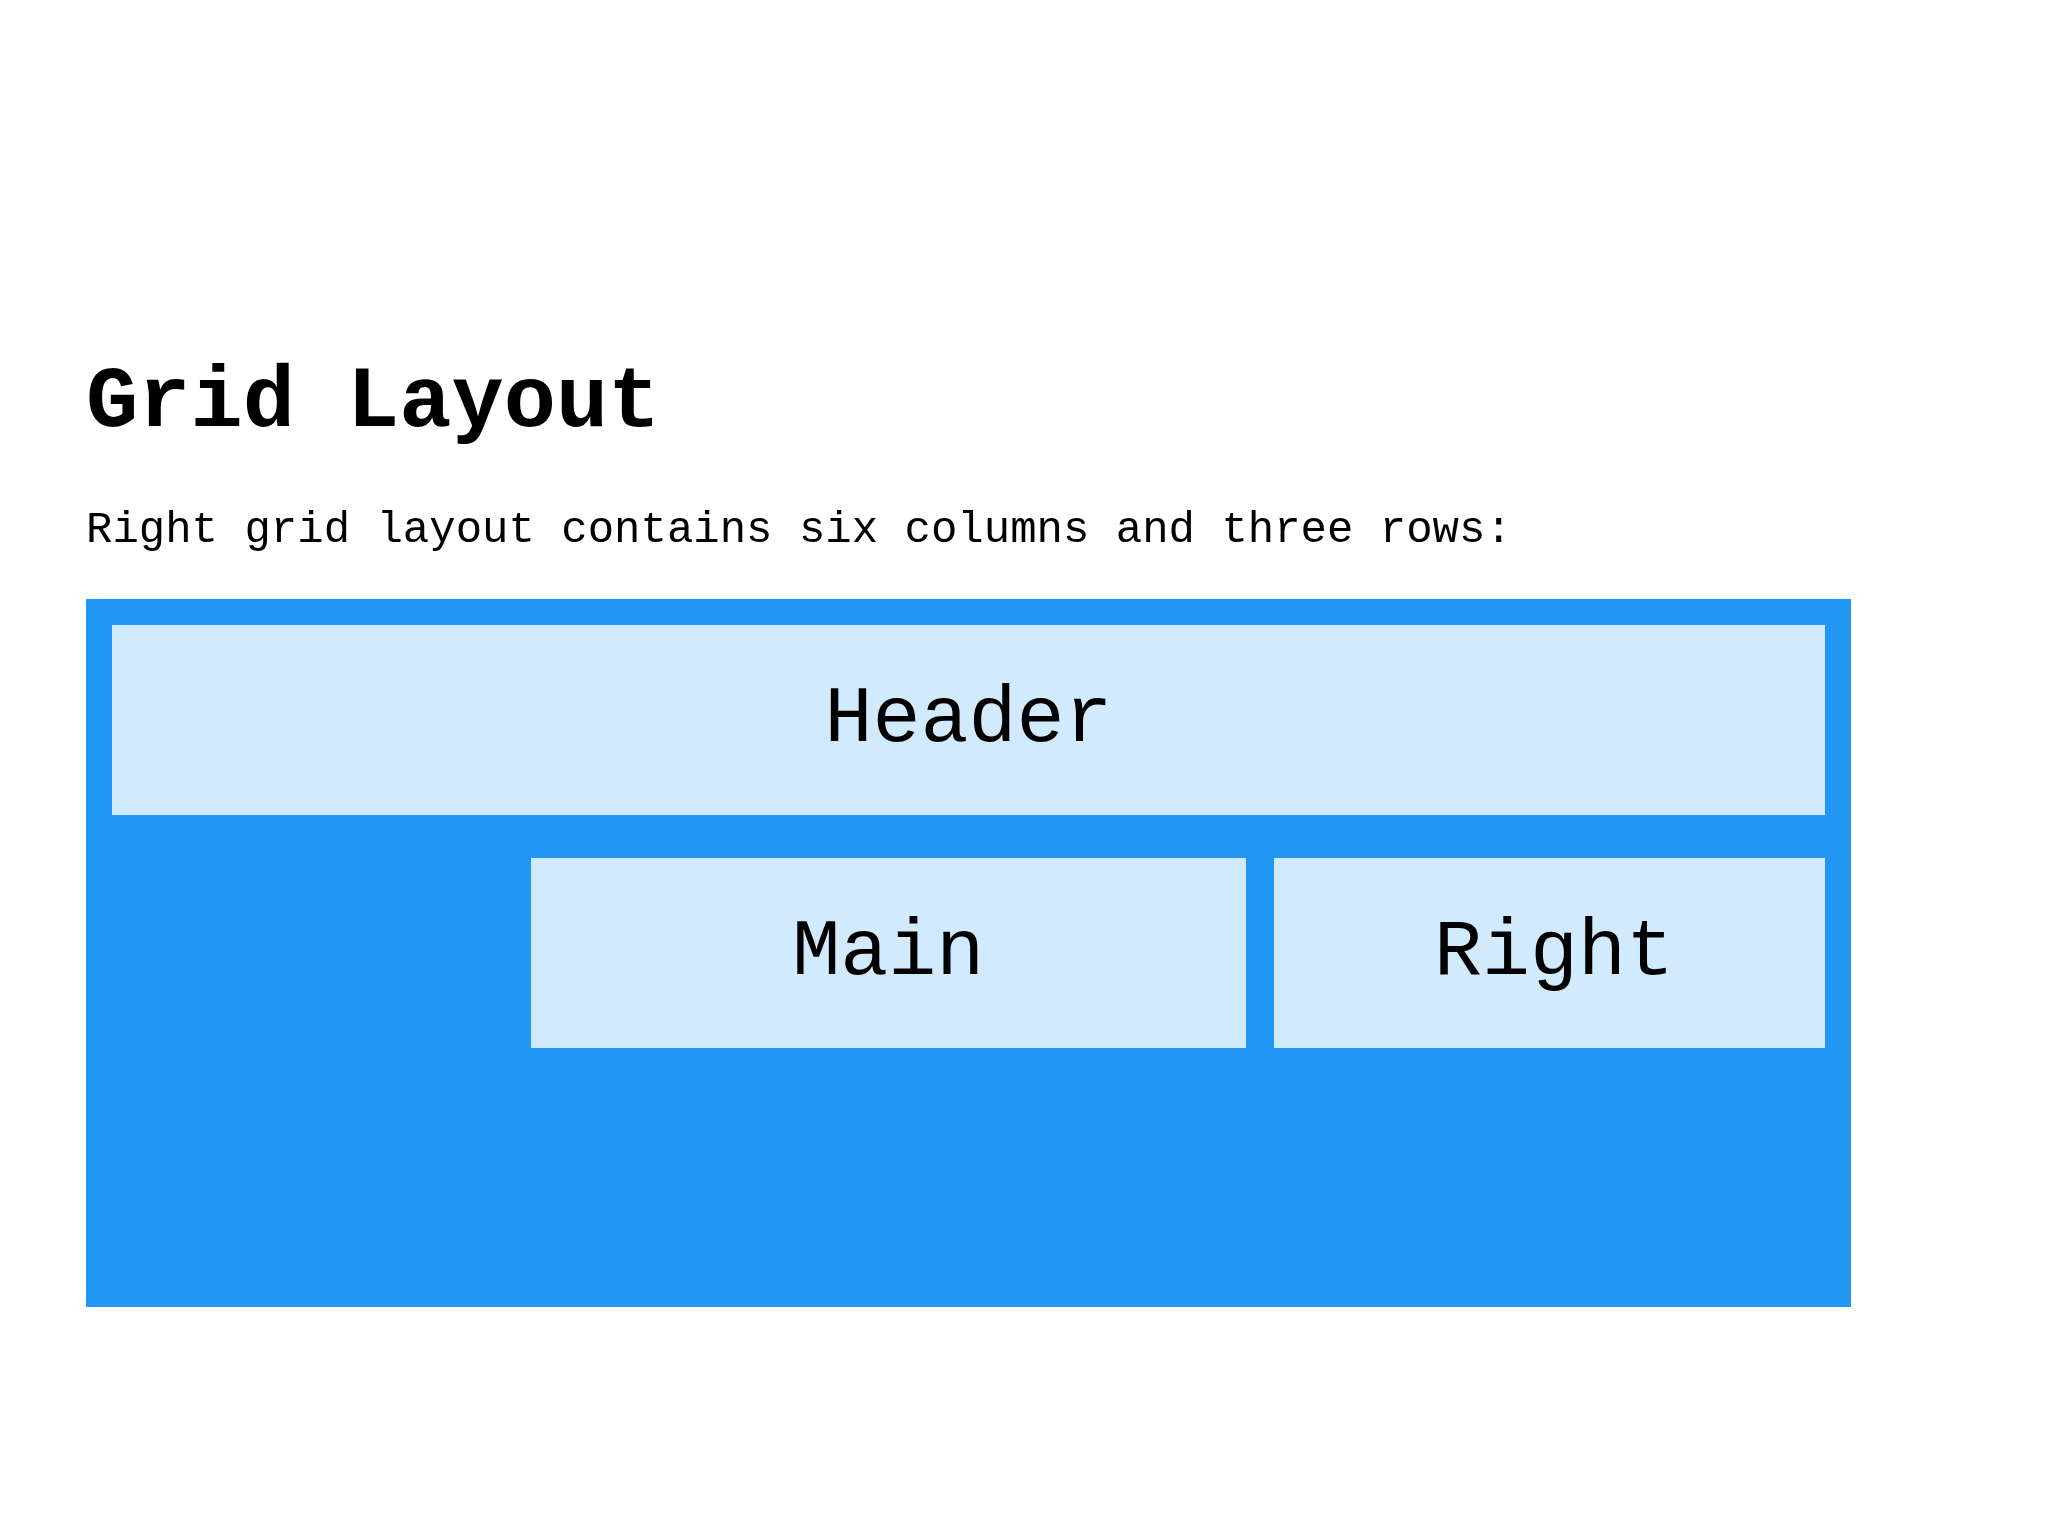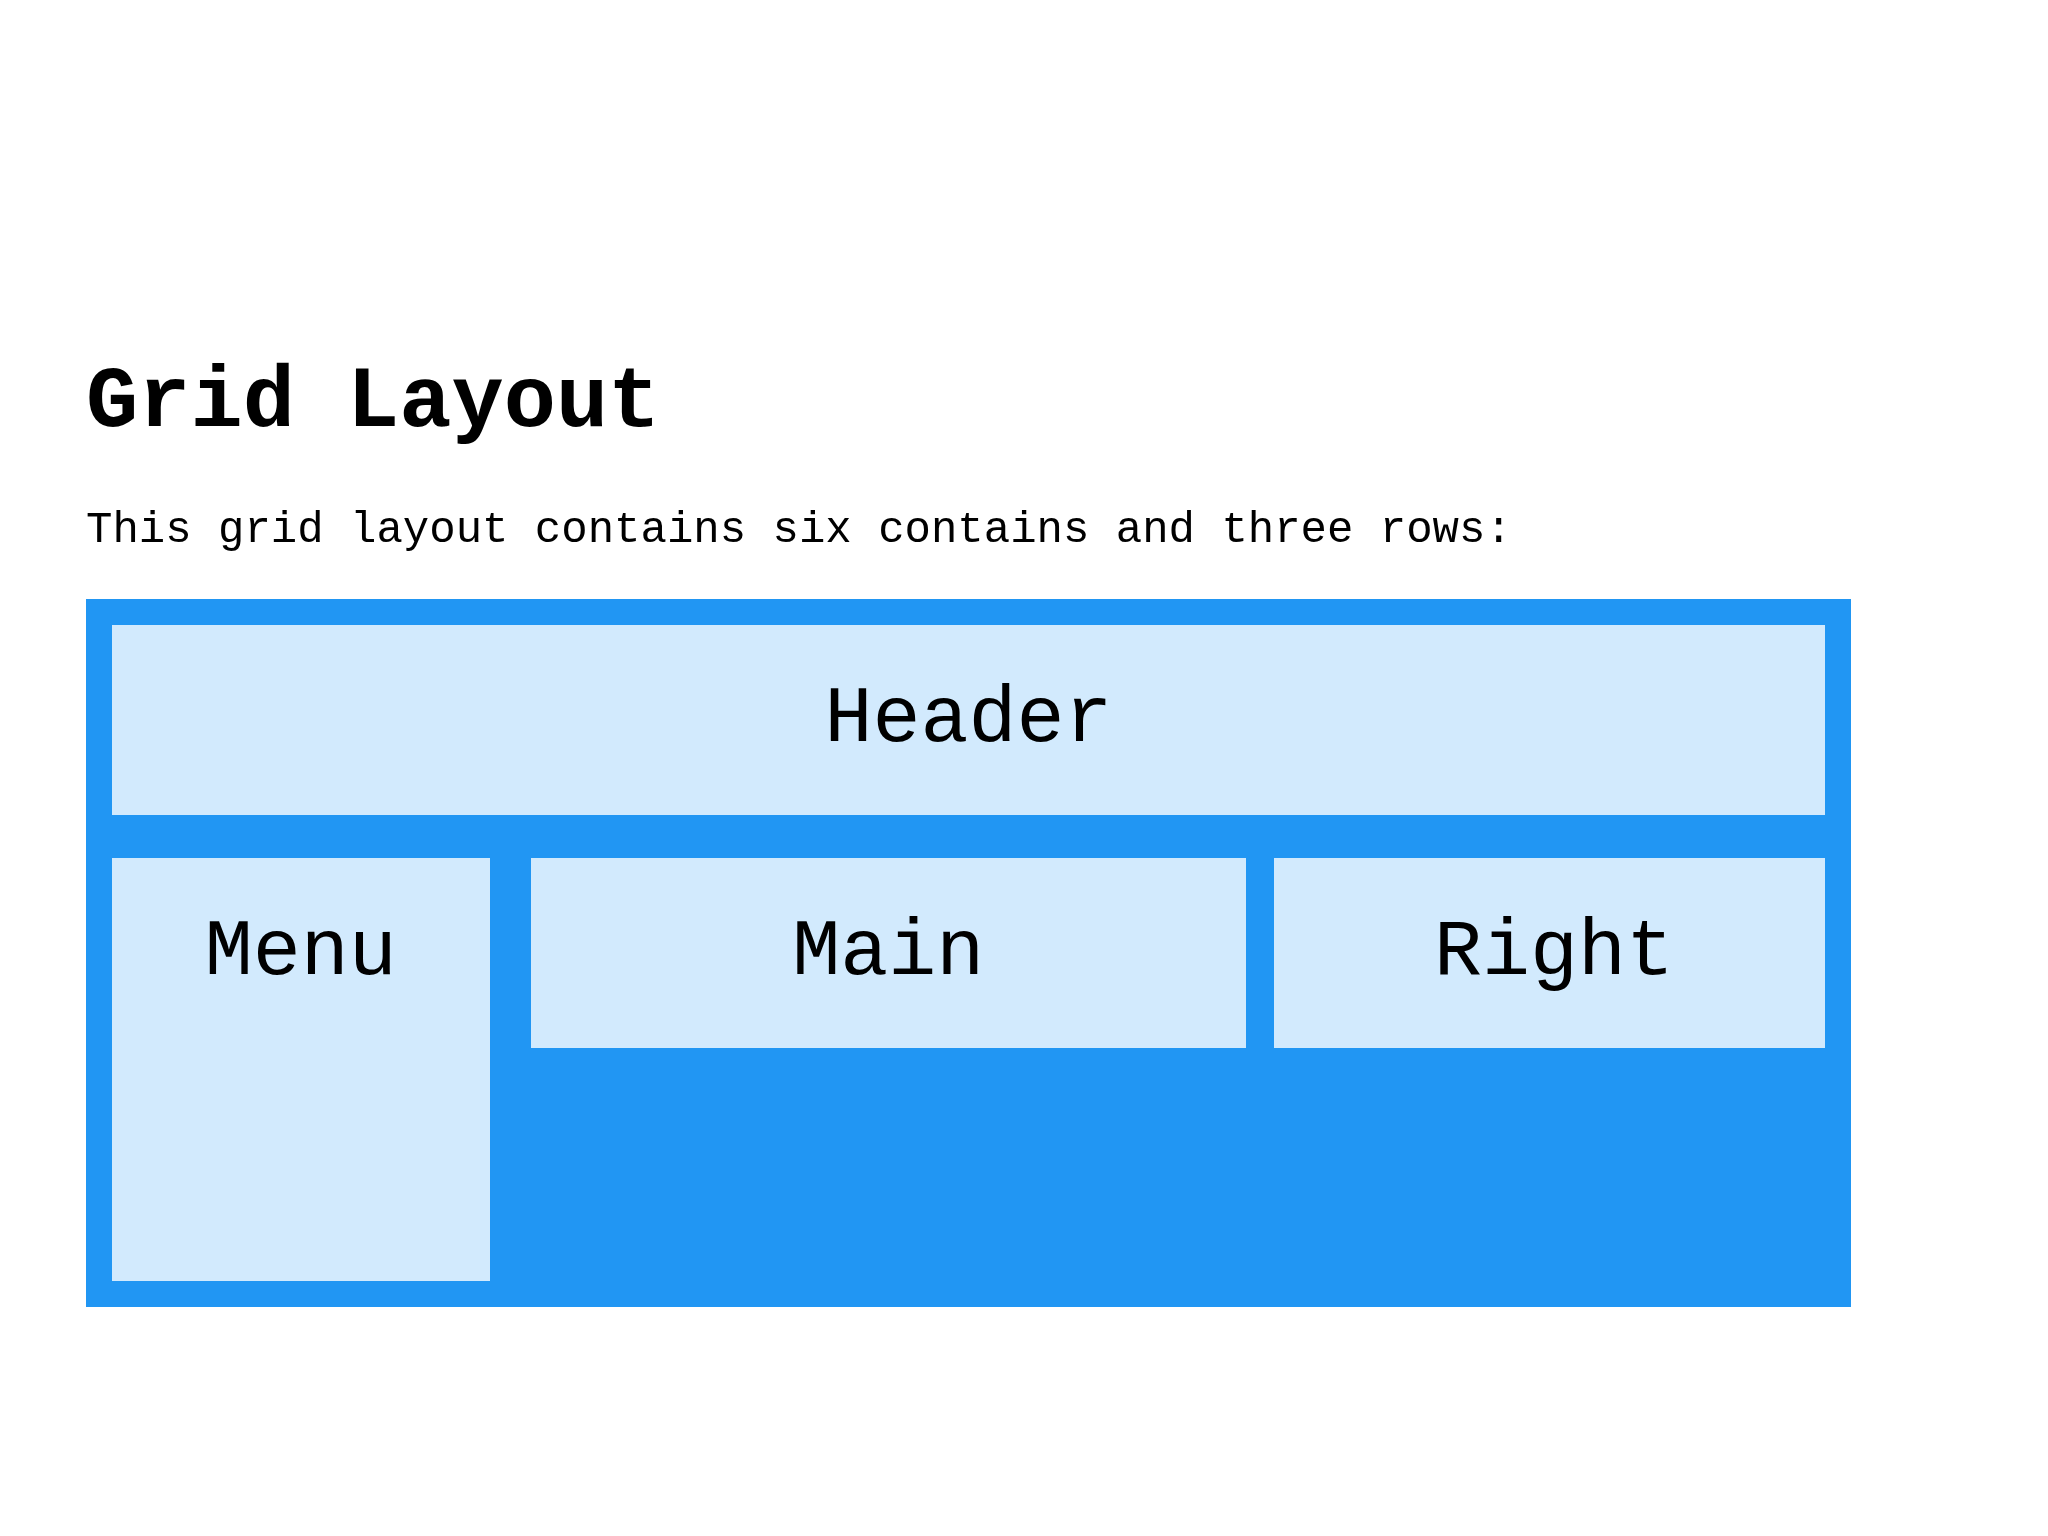--- a/index.html
+++ b/index.html
@@ -52,21 +52,20 @@
   .item-main   { grid-area: 2 / 2 / 3 / 5; margin-left: 13px; }
   .item-right  { grid-area: 2 / 5 / 3 / 7; padding-left: 9px; }
   .item-footer { grid-area: 3 / 2 / 4 / 7; }
 </style>
 </head>
 <body>
 
 <div class="page">
   <h1 class="page-title">Grid Layout</h1>
 
-  <p class="page-desc">This grid layout contains six contains and three rows:</p>
+  <p class="page-desc">Right grid layout contains six columns and three rows:</p>
 
   <div class="grid-container">
     <div class="grid-cell item-header">Header</div>
-    <div class="grid-cell item-menu">Menu</div>
     <div class="grid-cell item-main">Main</div>
     <div class="grid-cell item-right">Right</div>
   </div>
 </div>
 
 </body></html>

